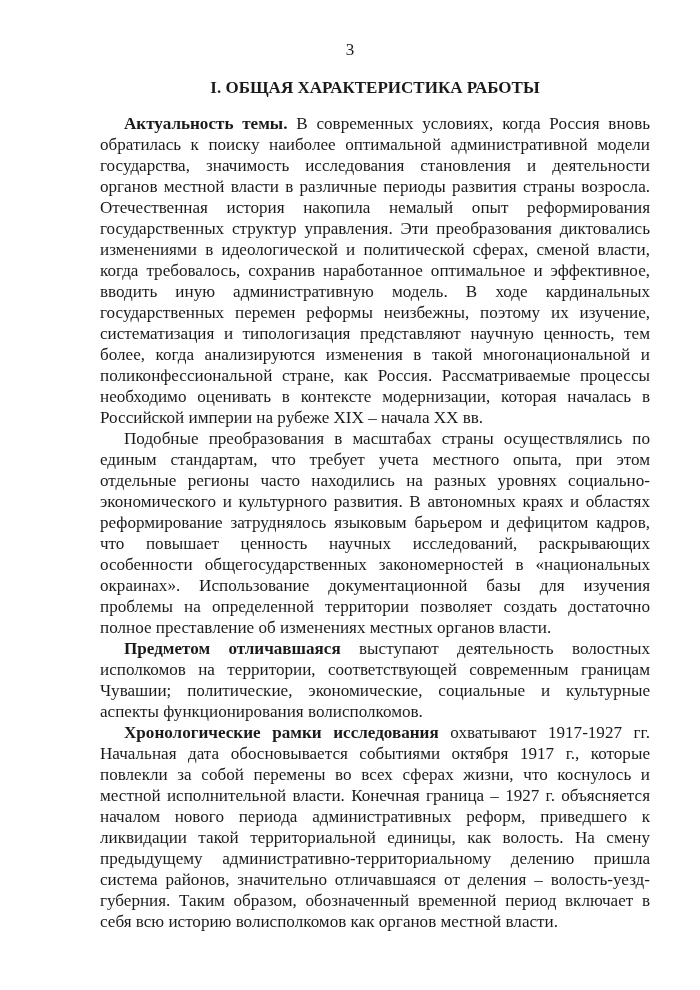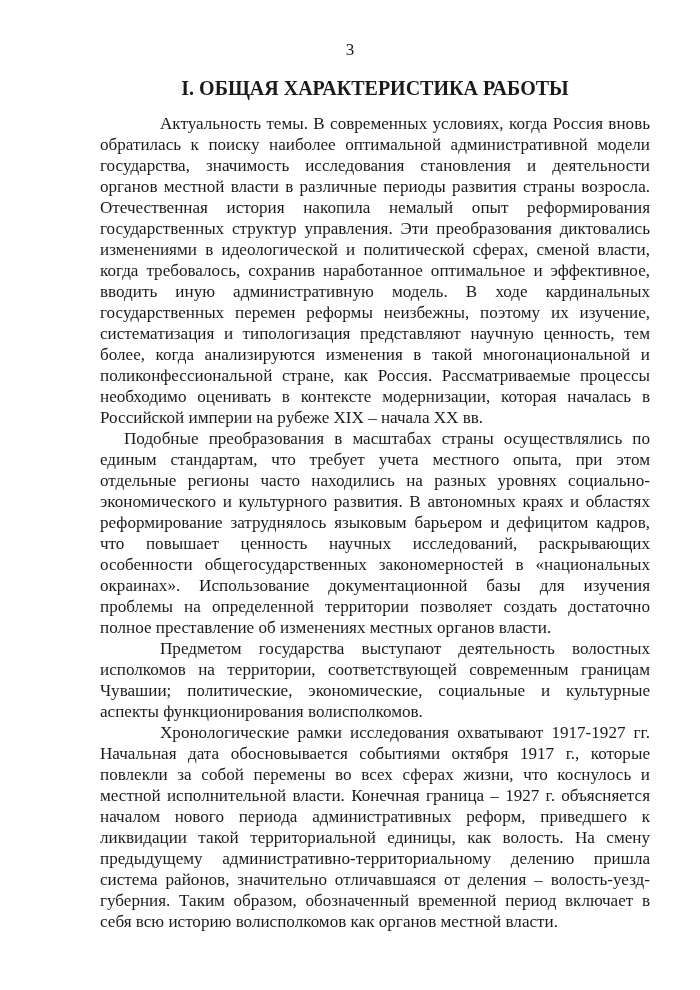--- a/index.html
+++ b/index.html
@@ -8,39 +8,39 @@
     position: absolute; left: 0; top: 0; width: 700px; height: 990px;
     font-family: "Liberation Serif", "DejaVu Serif", serif;
     color: #1a1a1a;
   }
   .page-number {
     position: absolute; top: 40px; left: 0; width: 700px; text-align: center;
     font-size: 17px; line-height: 20px;
   }
   .heading {
     position: absolute; top: 77px; left: 100px; width: 550px; text-align: center;
-    font-size: 20px; font-weight: bold; line-height: 22px; margin: 0;
+    font-size: 17px; font-weight: bold; line-height: 22px; margin: 0;
   }
   .body-text {
     position: absolute; top: 113px; left: 100px; width: 550px;
     font-size: 17.1px; line-height: 21px;
   }
   .body-text p {
     margin: 0; text-indent: 24px; text-align: justify;
     hyphens: manual;
   }
-  .body-text b { font-weight: normal; margin-left: 36px; }
+  .body-text b { font-weight: bold; }
 </style>
 </head>
 <body>
 
 <div class="page">
   <div class="page-number">3</div>
   <h1 class="heading">I. ОБЩАЯ ХАРАКТЕРИСТИКА РАБОТЫ</h1>
 
   <div class="body-text">
     <p><b>Актуальность темы.</b><span> В современных условиях, когда Россия вновь обратилась к поиску наиболее оптимальной административной модели государства, значимость исследования становления и деятельности органов местной власти в различные периоды развития страны возросла. Отечественная история накопила немалый опыт реформирования государственных структур управления. Эти преобразования диктовались изменениями в идеологической и политической сферах, сменой власти, когда требовалось, сохранив наработанное оптимальное и эффективное, вводить иную административную модель. В ходе кардинальных государственных перемен реформы неизбежны, поэтому их изучение, систематизация и типологизация представляют научную ценность, тем более, когда анализируются изменения в такой многонациональной и поликонфессиональной стране, как Россия. Рассматриваемые процессы необходимо оценивать в контексте модернизации, которая началась в Российской империи на рубеже XIX – начала XX вв.</span></p>
     <p><span>Подобные преобразования в масштабах страны осуществлялись по единым стандартам, что требует учета местного опыта, при этом отдельные регионы часто находились на разных уровнях социально-экономического и культурного развития. В автономных краях и областях реформирование затруднялось языковым барьером и дефицитом кадров, что повышает ценность научных исследований, раскрывающих особенности общегосударственных закономерностей в «национальных окраинах». Использование документационной базы для изучения проблемы на определенной территории позволяет создать достаточно полное преставление об изменениях местных органов власти.</span></p>
-    <p><b>Предметом государства</b><span> выступают деятельность волостных исполкомов на территории, соответствующей современным границам Чувашии; политические, экономические, социальные и культурные аспекты функционирования волисполкомов.</span></p>
+    <p><b>Предметом отличавшаяся</b><span> выступают деятельность волостных исполкомов на территории, соответствующей современным границам Чувашии; политические, экономические, социальные и культурные аспекты функционирования волисполкомов.</span></p>
     <p><b>Хронологические рамки исследования</b><span> охватывают 1917-1927 гг. Начальная дата обосновывается событиями октября 1917 г., которые повлекли за собой перемены во всех сферах жизни, что коснулось и местной исполнительной власти. Конечная граница – 1927 г. объясняется началом нового периода административных реформ, приведшего к ликвидации такой территориальной единицы, как волость. На смену предыдущему административно-территориальному делению пришла система районов, значительно отличавшаяся от деления – волость-уезд-губерния. Таким образом, обозначенный временной период включает в себя всю историю волисполкомов как органов местной власти.</span></p>
 
   </div>
 </div>
 
 </body></html>

